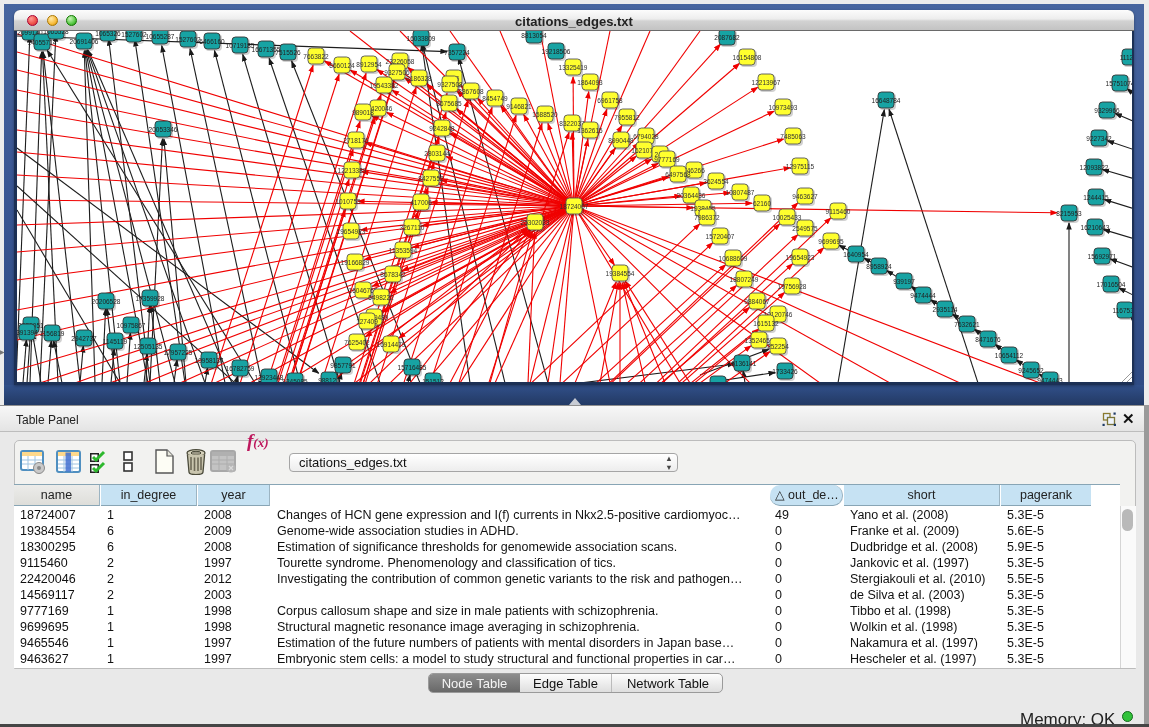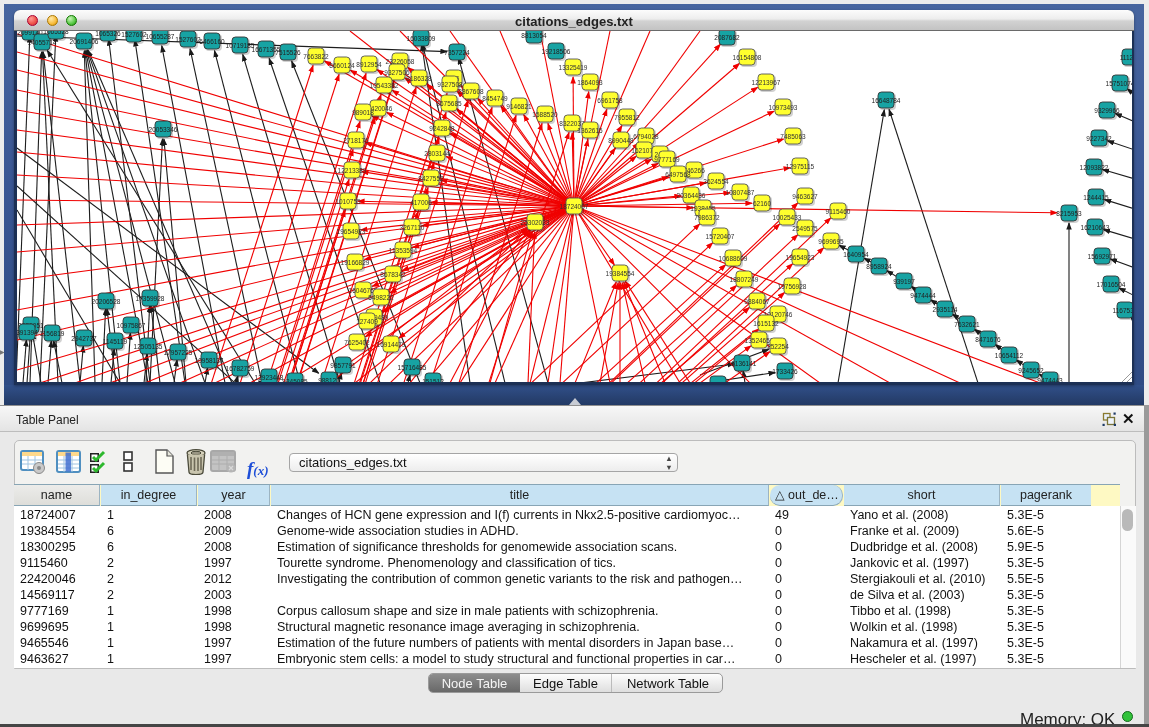--- a/index.html
+++ b/index.html
@@ -30,21 +30,21 @@
 #tp-x { position:absolute; left:1122px; top:4px; font-size:15px; font-weight:bold; color:#111; }
 #panel { position:absolute; left:0; top:432px; width:1149px; height:295px; background:#e9e9e9; }
 #container { position:absolute; left:14px; top:440px; width:1122px; height:229px;
   background:#f2f2f0; border:1px solid #bcbcbc; border-radius:5px 5px 0 0; }
 #dropdown { position:absolute; left:289px; top:453px; width:389px; height:19px;
   background:linear-gradient(180deg,#ffffff,#ededed); border:1px solid #a5a5a5; border-radius:4px;
   font-size:13px; color:#111; line-height:17px; padding-left:9px; }
 #dd-arrows { position:absolute; left:662px; top:453px; width:14px; height:19px;
   font-size:7.5px; color:#444; text-align:center; line-height:8.5px; padding-top:2px; }
 #thead { position:absolute; left:14px; top:484px; width:1106px; height:22px;
-  background:#fef9c3; border-top:1px solid #88a5b5; }
+  background:#ffffff; border-top:1px solid #88a5b5; }
 .hc { position:absolute; top:0; height:21px; font-size:12.5px; color:#222;
   text-align:center; line-height:21px; border-right:1px solid #9cb4c2; background:#c6e2f3; border-bottom:1px solid #88a5b5; }
 #tbody { position:absolute; left:14px; top:506px; width:1106px; height:162px; background:#fff; }
 .trow { position:absolute; left:0; width:1106px; height:16px; font-size:12.5px; color:#111; }
 .c { position:absolute; top:0; height:16px; line-height:16px; white-space:nowrap; overflow:hidden; }
 .c0 { left:6px;    width:92px;  }
 .c1 { left:93px;   width:95px;  }
 .c2 { left:190px;  width:72px;  }
 .c3 { left:263px;  width:492px; }
 .c4 { left:761px;  width:72px;  }
@@ -789,28 +789,27 @@
 <path d="M3.4 7.5 L5 25 a7 2.6 0 0 0 14 0 L20.6 7.5" fill="#c9c5ae" stroke="#4a4a3a" stroke-width="1.3"></path>
 <path d="M7 10v13M10.5 10.5v13.5M14 10.5v13.5M17 10v13" stroke="#6e6a58" stroke-width="1.6"></path>
   </svg>
 <svg style="position:absolute;left:210px;top:449px" width="28" height="26" viewBox="0 0 28 26">
 <rect x="1" y="2" width="24" height="20" rx="2" fill="#c3c3c3" stroke="#a8a8a8" stroke-width="2"></rect>
 <rect x="2" y="3" width="22" height="4" fill="#b0b0b0"></rect>
 <path d="M2 11h22M2 15h22M9 7v15M17 7v15" stroke="#adadad" stroke-width="1"></path>
 <circle cx="21" cy="19" r="4.5" fill="#b5b5b5"></circle>
     <path d="M19 17l4 4M23 17l-4 4" stroke="#d8d8d8" stroke-width="1.4"></path>
   </svg>
-<div style="position:absolute;left:247px;top:458px;width:30px;height:22px;font-family:'Liberation Serif',serif;font-style:italic;font-weight:bold;font-size:19px;color:#1d4ed8">f<span style="font-size:13px">(x)</span></div>
+<div style="position:absolute;left:247px;top:430px;width:30px;height:22px;font-family:'Liberation Serif',serif;font-style:italic;font-weight:bold;font-size:19px;color:#be185d">f<span style="font-size:13px">(x)</span></div>
 <div id="dropdown">citations_edges.txt</div>
 <div id="dd-arrows">▲<br>▼</div>
 <div id="thead">
   <div class="hc" style="left:0px;width:86px;background:linear-gradient(180deg,#ececea,#dededa);">name</div>
   <div class="hc" style="left:87px;width:96px;">in_degree</div>
   <div class="hc" style="left:184px;width:72px;">year</div>
-  <div class="hc" style="left:257px;width:498px;">title</div>
   <div class="hc" style="left:756px;width:73px;text-align:left;padding-left:5px;border-radius:10px;">△ out_de…</div>
   <div class="hc" style="left:830px;width:156px;">short</div>
   <div class="hc" style="left:987px;width:90px;border-right:none;">pagerank</div>
 </div>
 <div id="tbody">
 <div class="trow" style="top:1px">
       <div class="c c0">18724007</div>
       <div class="c c1">1</div>
       <div class="c c2">2008</div>
       <div class="c c3">Changes of HCN gene expression and I(f) currents in Nkx2.5-positive cardiomyoc…</div>

